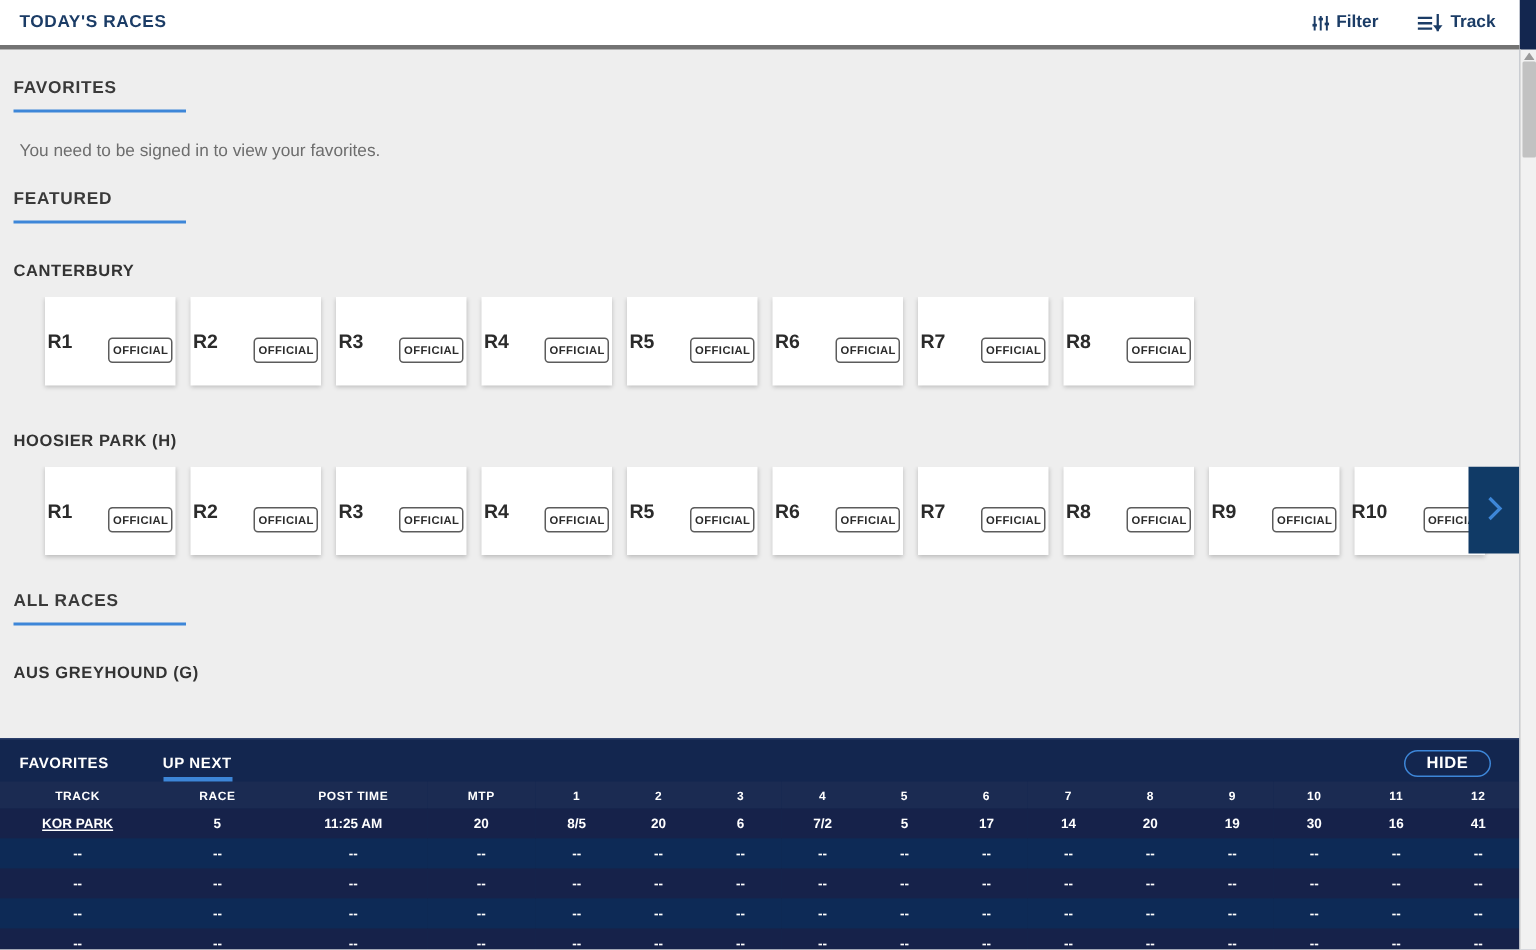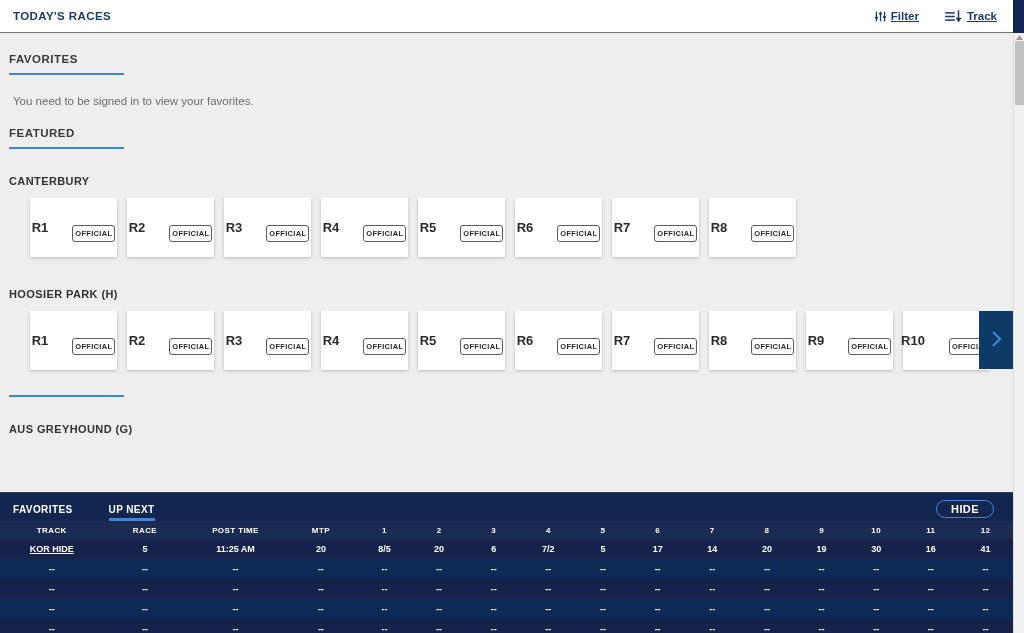--- a/index.html
+++ b/index.html
@@ -20,21 +20,21 @@
     background: #eeeeee;
   }
 
   
   .topbar {
     position: absolute;
     top: 0; left: 0;
     width: 1013px;
     height: 33px;
     background: #ffffff;
-    border-bottom: 1px solid #737373;
+    border-bottom: 3px solid #737373;
     display: flex;
     align-items: center;
     z-index: 5;
   }
   .topbar-title {
     margin-left: 13px;
     font-size: 11.5px;
     font-weight: bold;
     letter-spacing: 0.4px;
     color: #1b3c66;
@@ -50,21 +50,20 @@
     display: flex;
     align-items: center;
     gap: 4px;
     font-size: 11.5px;
     font-weight: bold;
     color: #1b3c66;
     cursor: pointer;
     background: none;
     border: none;
     font-family: inherit;
-    text-decoration: underline;
   }
   .topbar-btn svg { display: block; }
 
   
   .content {
     position: absolute;
     top: 33px; left: 0;
     width: 1013px;
     height: 600px;
     background: #eeeeee;
@@ -431,20 +430,21 @@
       <button class="carousel-next">
         <span>
           <svg width="14" height="20" viewBox="0 0 14 20">
             <polyline points="4,3 11,10 4,17" fill="none" stroke="#3d86d8" stroke-width="2.2"></polyline>
           </svg>
         </span>
       </button>
     </div>
 
     <div class="section-head">
+      <div class="section-title">ALL RACES</div>
       <div class="section-rule"></div>
     </div>
     <div class="track-name">AUS GREYHOUND (G)</div>
 
   </div>
 
   <div class="vscroll-track">
     <div class="vscroll-arrow">
       <svg width="7" height="5" viewBox="0 0 7 5">
           <polygon points="3.5,0 7,5 0,5" fill="#9a9a9a"></polygon>
@@ -495,21 +495,21 @@
             <th>7</th>
             <th>8</th>
             <th>9</th>
             <th>10</th>
             <th>11</th>
             <th>12</th>
           </tr>
         </thead>
       <tbody id="dock-body">
           <tr class="row-b">
-            <td class="track-cell"><a href="#">KOR HIDE</a></td>
+            <td class="track-cell"><a href="#">KOR PARK</a></td>
             <td>5</td>
             <td>11:25 AM</td>
             <td>20</td>
             <td>8/5</td>
             <td>20</td>
             <td>6</td>
             <td>7/2</td>
             <td>5</td>
             <td>17</td>
             <td>14</td>

